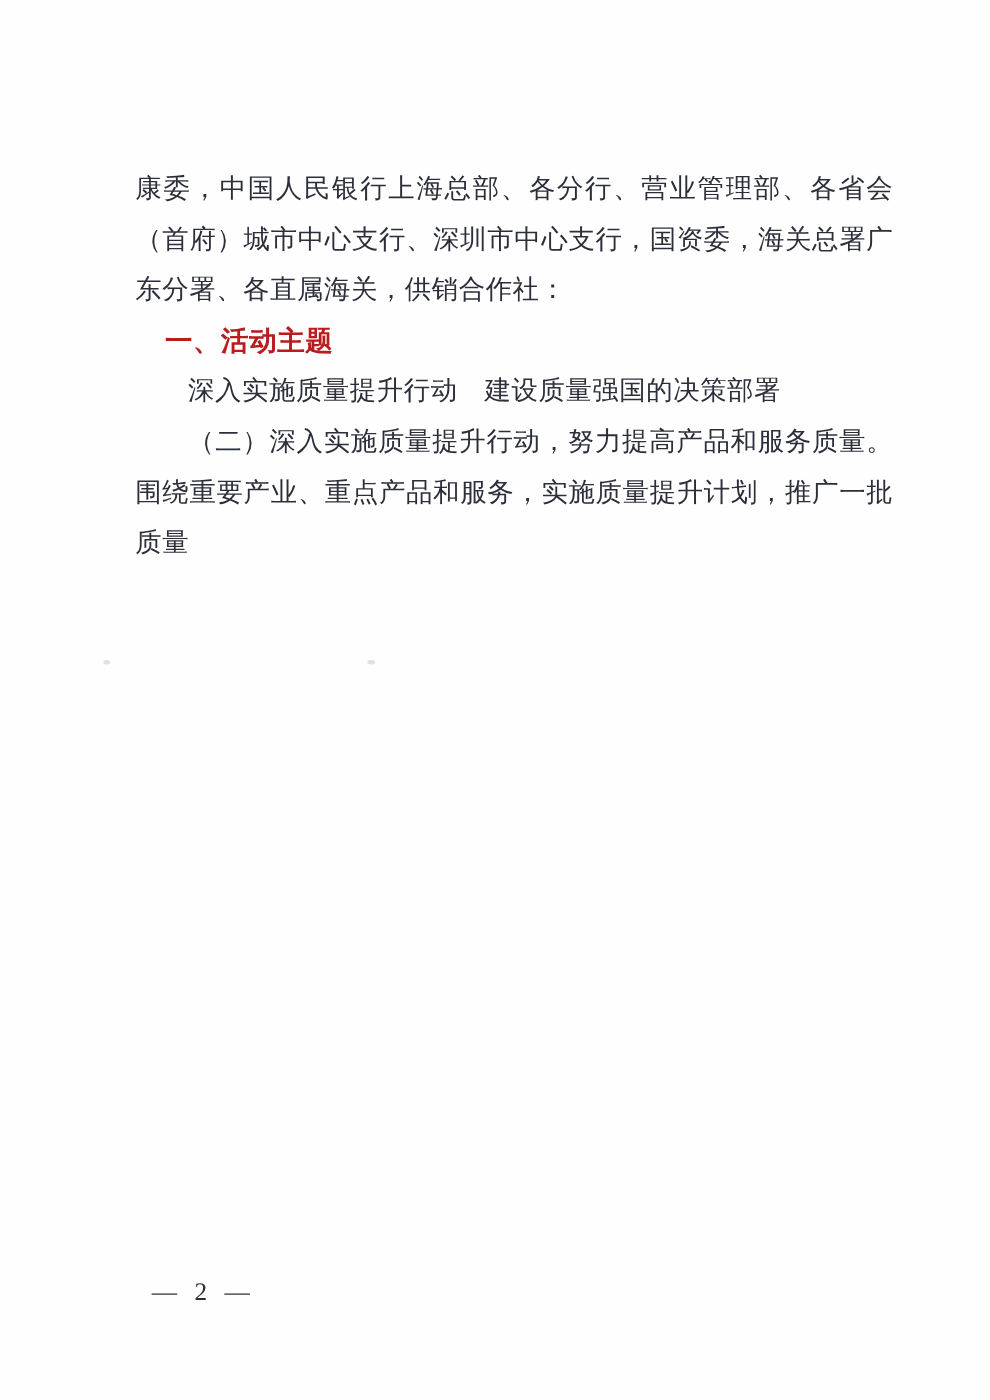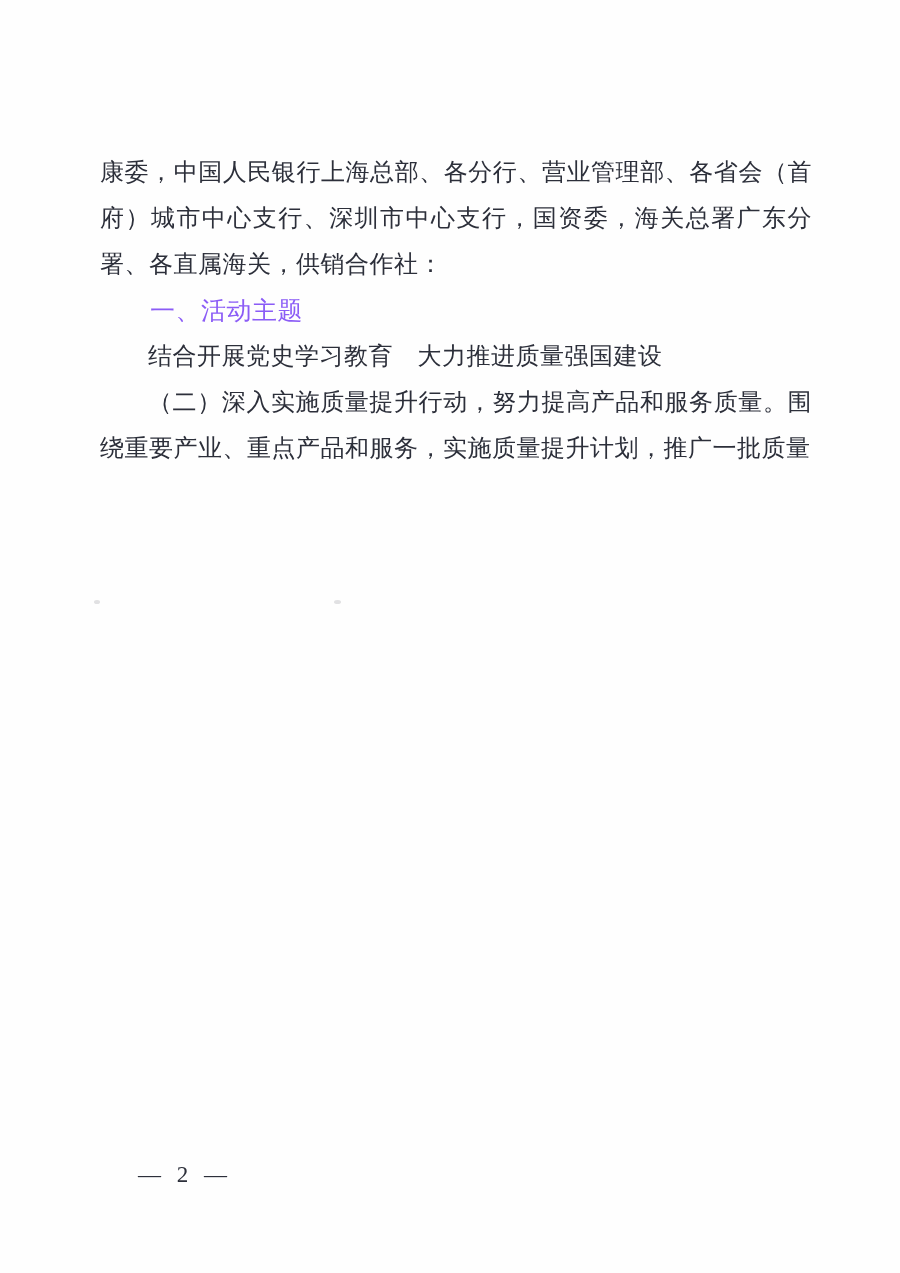--- a/index.html
+++ b/index.html
@@ -25,29 +25,30 @@
     margin: 0;
     font-size: 24px;
     line-height: 46px;
     text-align: justify;
     letter-spacing: 0.5px;
   }
   .body-par {
     font-family: "Liberation Serif", "DejaVu Serif", serif;
     font-weight: 400;
     color: #2c2f3a;
+    margin-left: 23px;
   }
   .indent {
     text-indent: 2em;
   }
   .heading-par {
     font-family: "Liberation Sans", "DejaVu Sans", sans-serif;
-    font-weight: 400;
+    font-weight: 700;
     font-size: 25px;
-    color: #8b5cf6;
+    color: #b91c1c;
     text-indent: 2em;
   }
   .page-number {
     position: absolute;
     left: 138px;
     top: 1158px;
     font-family: "Liberation Serif", "DejaVu Serif", serif;
     font-size: 23px;
     line-height: 34px;
     letter-spacing: 5px;
@@ -67,21 +68,21 @@
 <body>
 
 <div class="page">
   <div class="content">
 
     <p class="body-par">康委，中国人民银行上海总部、各分行、营业管理部、各省会（首府）城市中心支行、深圳市中心支行，国资委，海关总署广东分署、各直属海关，供销合作社：</p>
 
 
     <p class="heading-par">一、活动主题</p>
 
-    <p class="body-par indent">结合开展党史学习教育　大力推进质量强国建设</p>
+    <p class="body-par indent">深入实施质量提升行动　建设质量强国的决策部署</p>
 
 
 
     <p class="body-par indent">（二）深入实施质量提升行动，努力提高产品和服务质量。围绕重要产业、重点产品和服务，实施质量提升计划，推广一批质量</p>
 
   </div>
 
   <div class="page-number">— 2 —</div>
 
   <div class="smudge smudge-a"></div>

